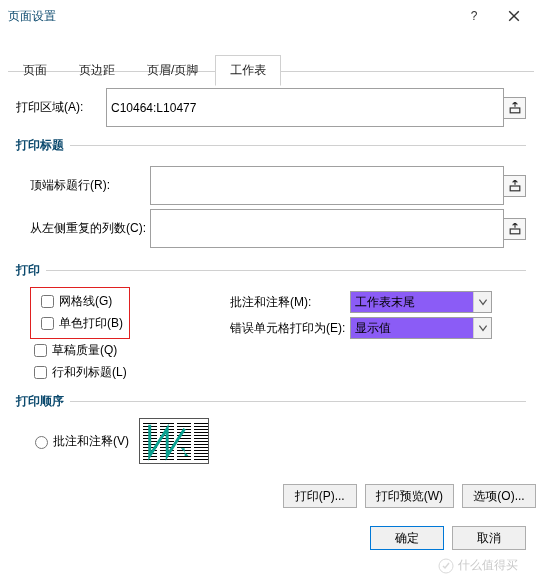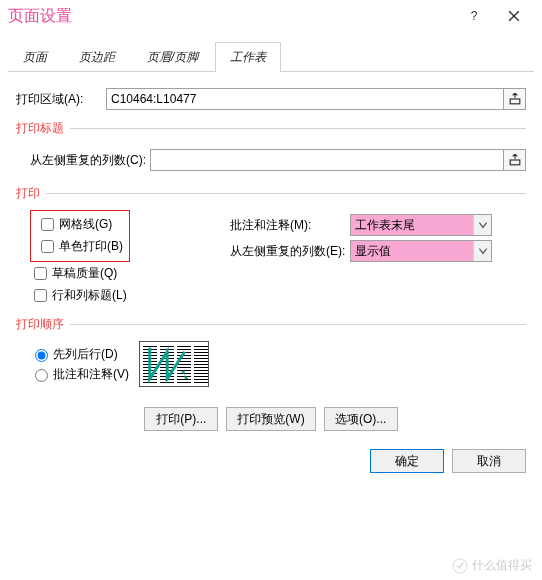--- a/index.html
+++ b/index.html
@@ -1,46 +1,46 @@
 <!DOCTYPE html>
 <html><head>
 <meta charset="utf-8">
 <style>
 * { box-sizing: border-box; font-family: "Microsoft YaHei", "SimSun", sans-serif; font-size: 12px; }
 body { margin: 0; background: #fff; width: 542px; height: 580px; position: relative; }
 .titlebar { height: 32px; display: flex; align-items: center; padding: 0 8px; }
-.titlebar .title { flex: 1; font-size: 16px; color: #ec4899; }
+.titlebar .title { flex: 1; font-size: 12px; color: #0c4a6e; }
 .titlebar .btn { width: 40px; height: 32px; display: flex; align-items: center; justify-content: center; color: #333; }
 .tabs { display: flex; border-bottom: 1px solid #d0d0d0; margin: 8px 8px 0 8px; }
-.tab { padding: 6px 14px; border: 1px solid transparent; border-bottom: none; margin-right: 2px; color: #222; position: relative; top: 2px; font-style: italic; }
+.tab { padding: 6px 14px; border: 1px solid transparent; border-bottom: none; margin-right: 2px; color: #222; position: relative; top: 15px; }
 .tab.active { border-color: #d0d0d0; background: #fff; border-bottom: 1px solid #fff; }
 .content { padding: 12px 16px 8px 16px; }
 .row { display: flex; align-items: center; margin: 4px 0; }
 .row label.lbl { min-width: 90px; }
 .row label.lbl-wide { min-width: 120px; }
-.refedit { flex: 1; height: 22px; border: 1px solid #a0a0a0; padding: 0 4px; background: #fff; }
+.refedit { flex: 1; height: 39px; border: 1px solid #a0a0a0; padding: 0 4px; background: #fff; }
 .refbtn { width: 22px; height: 22px; border: 1px solid #a0a0a0; border-left: none; background: #f7f7f7; display: flex; align-items: center; justify-content: center; }
 fieldset.gb { border: none; border-top: 1px solid #d0d0d0; margin: 10px 0 4px 0; padding: 8px 0 0 0; }
-fieldset.gb > legend { padding: 0 6px 0 0; color: #ef4444; }
+fieldset.gb > legend { padding: 0 6px 0 0; color: #0c4a6e; font-weight: bold; }
 .indent { padding-left: 14px; }
 .chk { display: flex; align-items: center; height: 22px; }
 .chk input { margin-right: 5px; }
 .highlight-box { border: 1.5px solid #e02020; padding: 2px 6px 4px 6px; display: inline-block; }
-.combo { width: 142px; height: 22px; border: 1px solid #a0a0a0; background: #f9a8d4; padding: 0 18px 0 4px; position: relative; display: inline-flex; align-items: center; }
+.combo { width: 142px; height: 22px; border: 1px solid #a0a0a0; background: #8b5cf6; padding: 0 18px 0 4px; position: relative; display: inline-flex; align-items: center; }
 .combo .arrow { position: absolute; right: 0; top: 0; width: 18px; height: 100%; border-left: 1px solid #d0d0d0; display: flex; align-items: center; justify-content: center; background: #f2f2f2; }
 .radio { display: flex; align-items: center; height: 20px; }
 .radio input { margin-right: 5px; }
 .order-row { display: flex; align-items: center; gap: 10px; }
 .order-img { width: 70px; height: 46px; border: 1px solid #555; background: #fff; position: relative; }
 .col-mini { position: absolute; top: 3px; bottom: 3px; width: 14px; background: repeating-linear-gradient(0deg,#000,#000 1px,#fff 1px,#fff 3px), repeating-linear-gradient(90deg,#fff,#fff 2px,#000 2px,#000 3px); }
-.btnrow { display: flex; justify-content: center; gap: 8px; padding: 8px 12px; }
+.btnrow { display: flex; justify-content: flex-end; gap: 8px; padding: 8px 6px; }
 .wbtn { min-width: 74px; height: 24px; border: 1px solid #adadad; background: #f0f0f0; display: inline-flex; align-items: center; justify-content: center; padding: 0 10px; }
 .footer { border-top: 0; padding: 10px 16px 14px 16px; display: flex; justify-content: flex-end; gap: 8px; align-items: center; }
 svg.ico { width: 12px; height: 12px; }
-.watermark { position: absolute; right: 10px; bottom: 6px; color: #888; opacity: .45; display: flex; align-items: center; gap: 4px; pointer-events: none; }
+.watermark { position: absolute; right: 24px; bottom: 6px; color: #888; opacity: .45; display: flex; align-items: center; gap: 4px; pointer-events: none; }
 </style>
 </head>
 <body>
 
 <div class="titlebar">
   <span class="title">页面设置</span>
   <div class="btn">
       <span>?</span>
     </div>
   <div class="btn">
@@ -66,20 +66,30 @@
       <svg class="ico" viewBox="0 0 10 10">
           <rect x="1" y="5" width="8" height="4" fill="none" stroke="#333"></rect>
           <path d="M5 0L5 4M3 2L5 0L7 2" fill="none" stroke="#333"></path>
         </svg>
     </div>
   </div>
 
   <fieldset class="gb">
     <legend>打印标题</legend>
     <div class="indent">
+      <div class="row">
+        <label class="lbl-wide">顶端标题行(R):</label>
+        <input class="refedit" value="" style="">
+        <div class="refbtn">
+            <svg class="ico" viewBox="0 0 10 10">
+              <rect x="1" y="5" width="8" height="4" fill="none" stroke="#333"></rect>
+              <path d="M5 0L5 4M3 2L5 0L7 2" fill="none" stroke="#333"></path>
+            </svg>
+          </div>
+      </div>
       <div class="row">
         <label class="lbl-wide">从左侧重复的列数(C):</label>
         <input class="refedit" value="" style="">
         <div class="refbtn">
             <svg class="ico" viewBox="0 0 10 10">
               <rect x="1" y="5" width="8" height="4" fill="none" stroke="#333"></rect>
               <path d="M5 0L5 4M3 2L5 0L7 2" fill="none" stroke="#333"></path>
             </svg>
           </div>
       </div>
@@ -115,42 +125,38 @@
           <div class="combo">
             <span>工作表末尾</span>
             <span class="arrow">
                 <svg class="ico" viewBox="0 0 10 10">
                   <path d="M2 3L5 7L8 3" fill="none" stroke="#555"></path>
                 </svg>
               </span>
           </div>
         </div>
         <div class="row">
-          <label style="min-width:120px">从左侧重复的列数(E):</label>
+          <label style="min-width:120px">错误单元格打印为(E):</label>
           <div class="combo">
             <span>显示值</span>
             <span class="arrow">
                 <svg class="ico" viewBox="0 0 10 10">
                   <path d="M2 3L5 7L8 3" fill="none" stroke="#555"></path>
                 </svg>
               </span>
           </div>
         </div>
       </div>
     </div>
   </fieldset>
 
   <fieldset class="gb">
     <legend>打印顺序</legend>
     <div class="indent order-row">
       <div>
-        <label class="radio">
-            <input type="radio" name="ord" checked="" style="">
-            <span>先列后行(D)</span>
-          </label>
         <label class="radio">
             <input type="radio" name="ord" style="">
             <span>批注和注释(V)</span>
           </label>
       </div>
       <div class="order-img">
         <div class="col-mini" style="left:3px"></div>
         <div class="col-mini" style="left:20px"></div>
         <div class="col-mini" style="left:37px"></div>
         <div class="col-mini" style="left:54px"></div>

